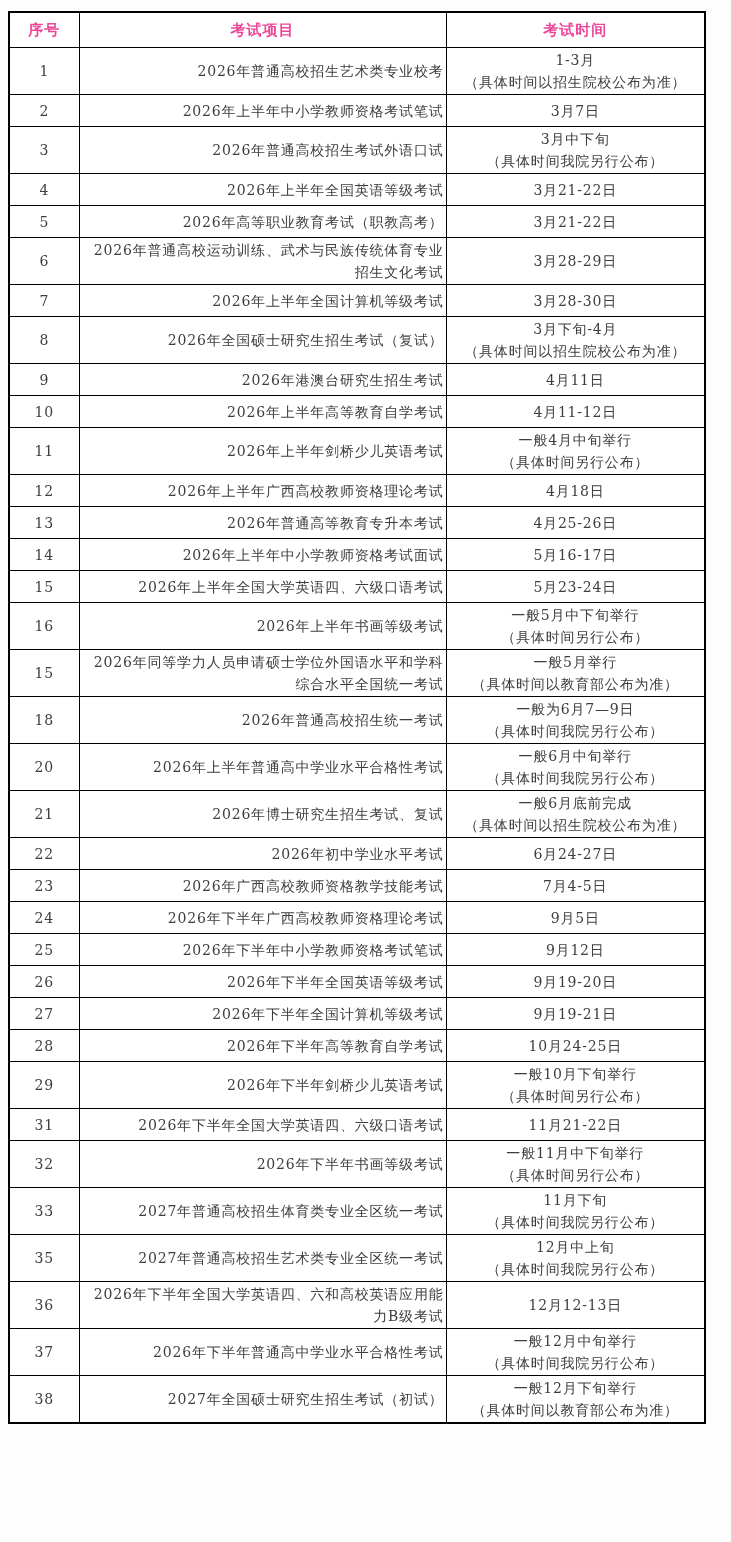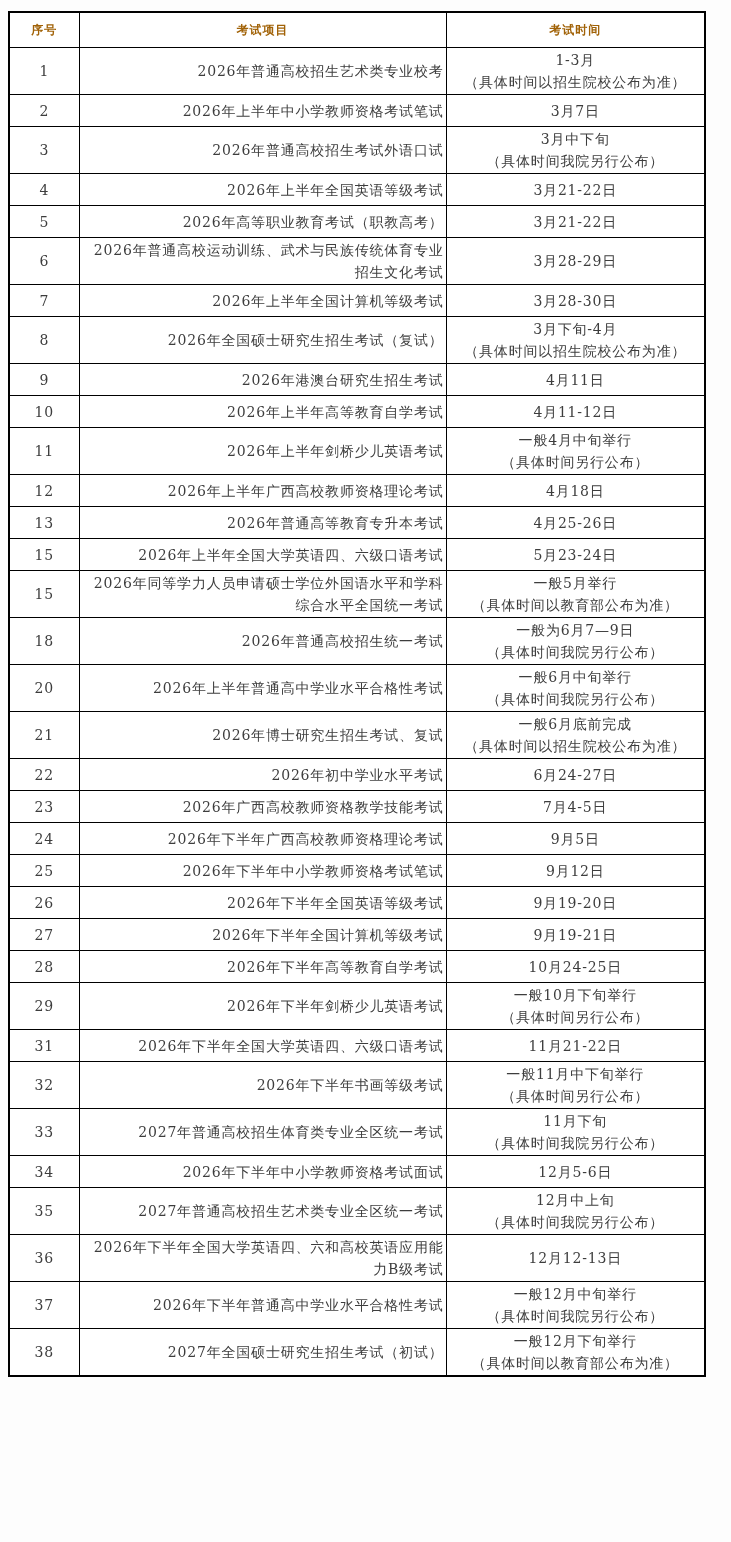--- a/index.html
+++ b/index.html
@@ -32,23 +32,23 @@
     font-size: 14px;
     line-height: 22px;
     padding: 1px 2px;
     color: #3d3d3d;
     letter-spacing: 0.8px;
     vertical-align: middle;
     overflow: hidden;
   }
   table.exam-table th {
     height: 32px;
-    font-size: 12px;
+    font-size: 15px;
     font-weight: bold;
-    color: #a16207;
+    color: #ec4899;
     text-align: center;
     letter-spacing: 1px;
   }
   td.col-index {
     height: 29px;
     text-align: center;
     font-family: "DejaVu Serif", "Liberation Serif", serif;
   }
   td.col-name {
     text-align: right;
@@ -168,27 +168,42 @@
           </td>
         </tr>
         <tr>
           <td class="col-index">13</td>
           <td class="col-name">2026年普通高等教育专升本考试</td>
           <td class="col-time">
             <div class="time-line">4月25-26日</div>
           </td>
         </tr>
         <tr>
+          <td class="col-index">14</td>
+          <td class="col-name">2026年上半年中小学教师资格考试面试</td>
+          <td class="col-time">
+            <div class="time-line">5月16-17日</div>
+          </td>
+        </tr>
+        <tr>
           <td class="col-index">15</td>
           <td class="col-name">2026年上半年全国大学英语四、六级口语考试</td>
           <td class="col-time">
             <div class="time-line">5月23-24日</div>
           </td>
         </tr>
         <tr>
+          <td class="col-index">16</td>
+          <td class="col-name">2026年上半年书画等级考试</td>
+          <td class="col-time">
+            <div class="time-line">一般5月中下旬举行</div>
+            <div class="time-line">（具体时间另行公布）</div>
+          </td>
+        </tr>
+        <tr>
           <td class="col-index">15</td>
           <td class="col-name">2026年同等学力人员申请硕士学位外国语水平和学科综合水平全国统一考试</td>
           <td class="col-time">
             <div class="time-line">一般5月举行</div>
             <div class="time-line">（具体时间以教育部公布为准）</div>
           </td>
         </tr>
         <tr>
           <td class="col-index">18</td>
           <td class="col-name">2026年普通高校招生统一考试</td>
@@ -284,27 +299,20 @@
             <div class="time-line">一般11月中下旬举行</div>
             <div class="time-line">（具体时间另行公布）</div>
           </td>
         </tr>
         <tr>
           <td class="col-index">33</td>
           <td class="col-name">2027年普通高校招生体育类专业全区统一考试</td>
           <td class="col-time">
             <div class="time-line">11月下旬</div>
             <div class="time-line">（具体时间我院另行公布）</div>
-          </td>
-        </tr>
-        <tr>
-          <td class="col-index">34</td>
-          <td class="col-name">2026年下半年中小学教师资格考试面试</td>
-          <td class="col-time">
-            <div class="time-line">12月5-6日</div>
           </td>
         </tr>
         <tr>
           <td class="col-index">35</td>
           <td class="col-name">2027年普通高校招生艺术类专业全区统一考试</td>
           <td class="col-time">
             <div class="time-line">12月中上旬</div>
             <div class="time-line">（具体时间我院另行公布）</div>
           </td>
         </tr>

